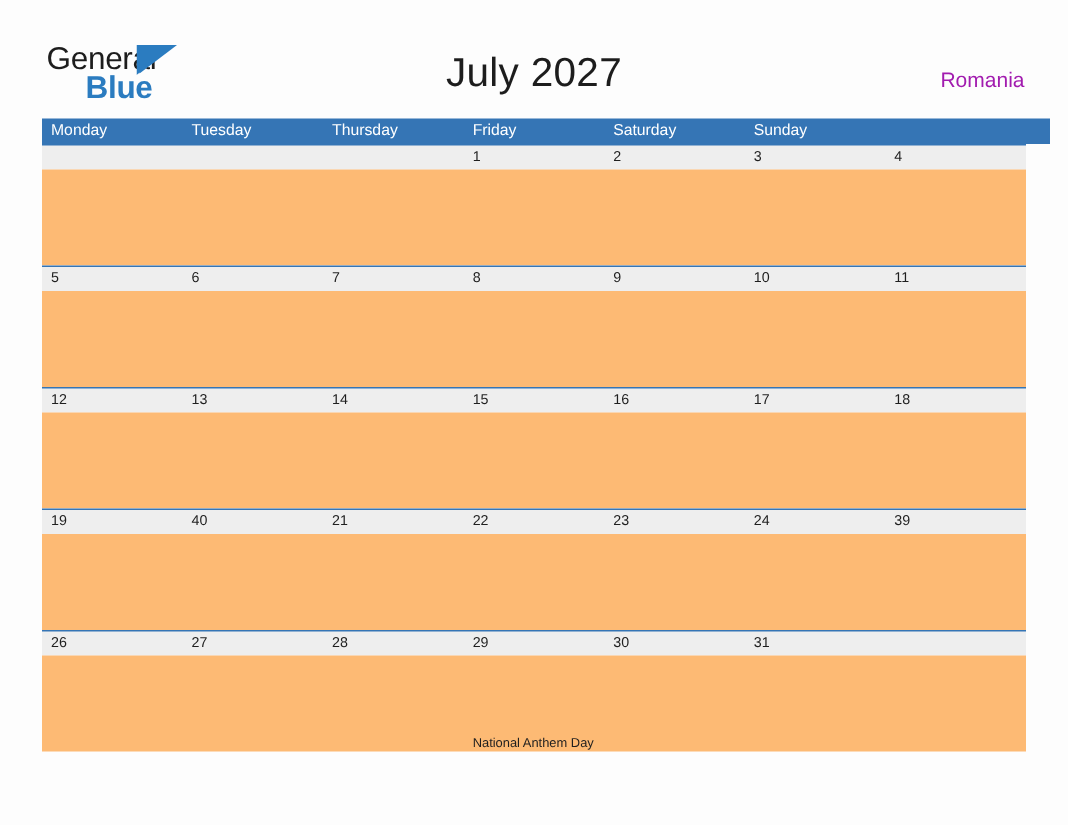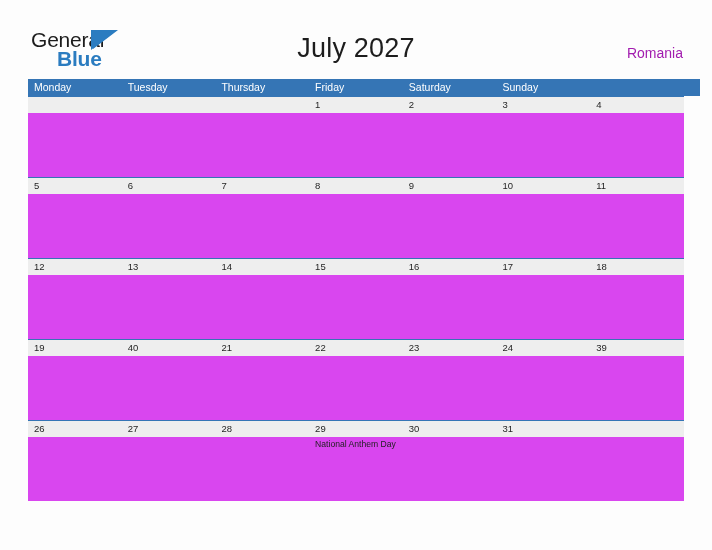--- a/index.html
+++ b/index.html
@@ -119,21 +119,22 @@
     width: 656px;
     height: 17px;
     background: #eeeeee;
     border-top: 1px solid #3575b5;
     box-sizing: border-box;
   }
   .week-body {
     display: flex;
     width: 656px;
     height: 64px;
-    background: #d946ef;
+    background: #fdba74;
+    align-items: flex-end;
   }
   .week-last .week-body {
     height: 64px;
   }
 
   .daycell-date {
     flex: 0 0 93.714px;
     width: 93.714px;
     box-sizing: border-box;
     padding-left: 6px;

